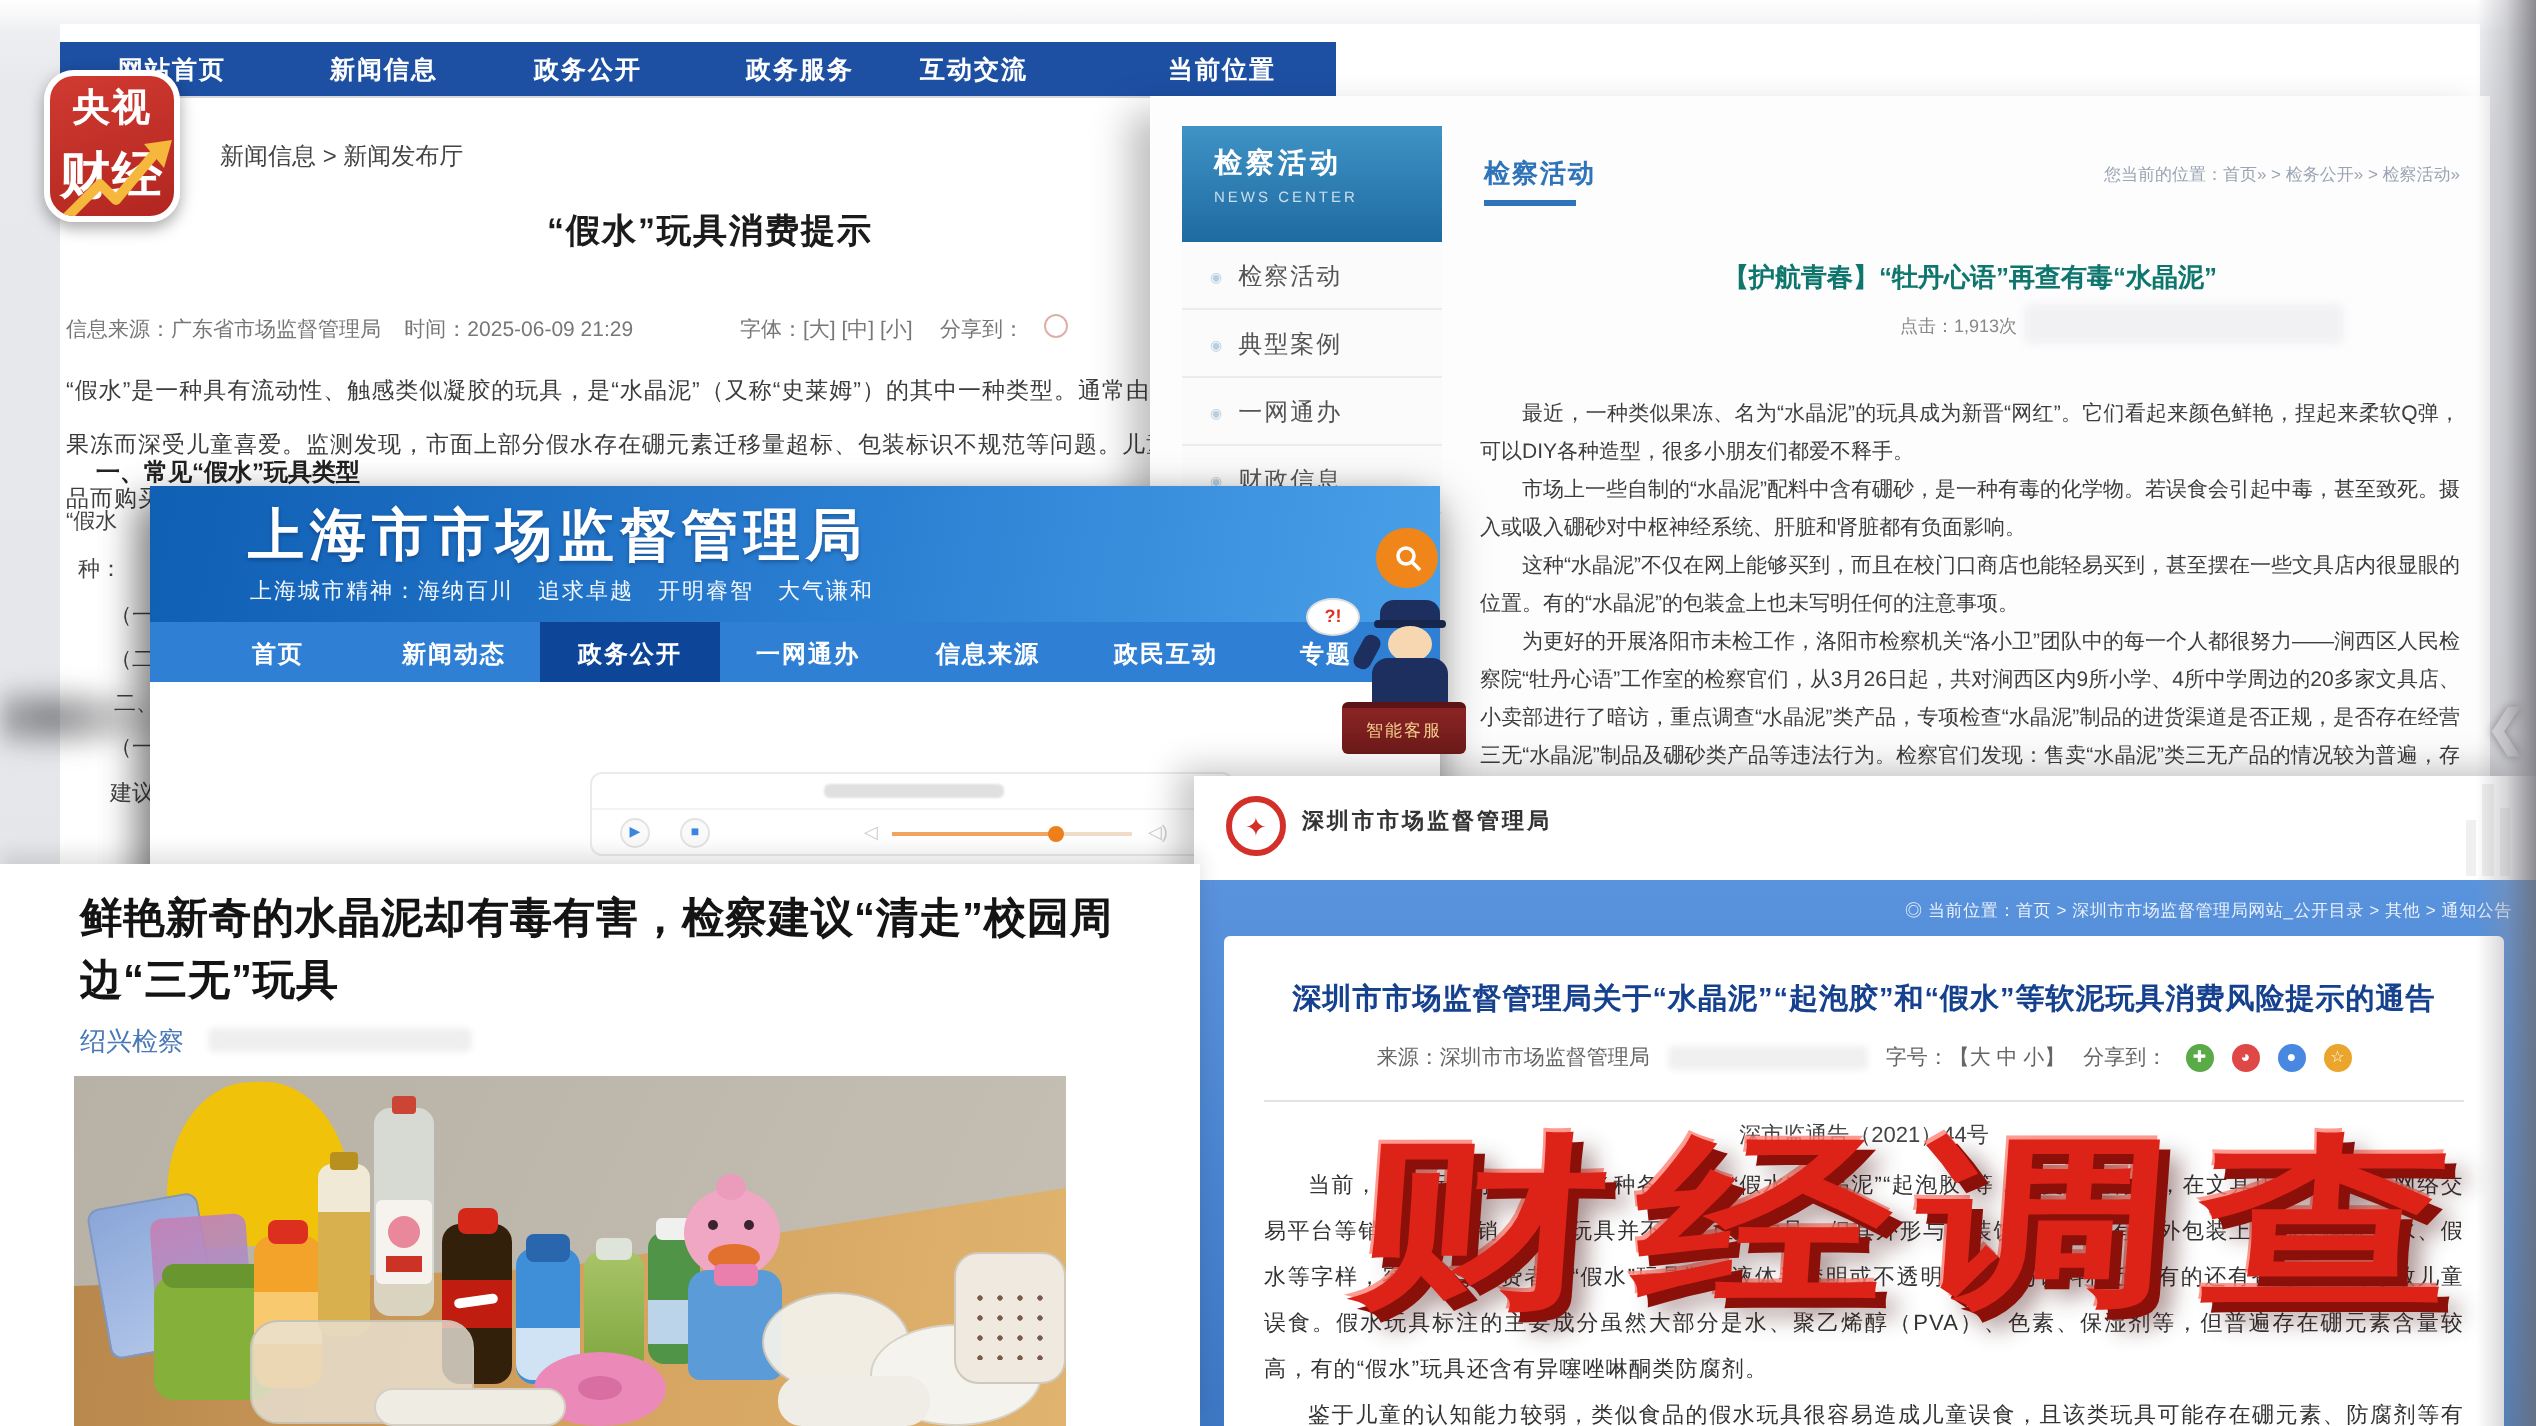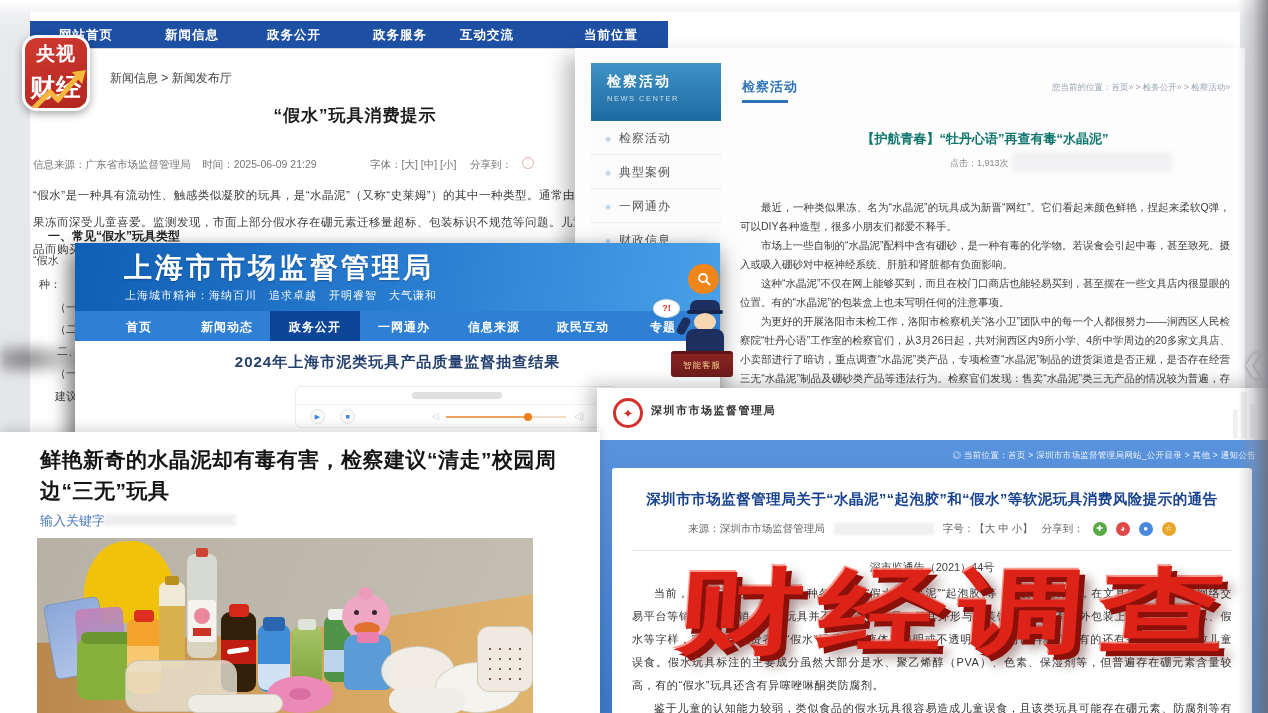--- a/index.html
+++ b/index.html
@@ -252,21 +252,20 @@
     <div class="sh-nav">
       <div class="active-box"></div>
       <span class="item" style="left:64px">首页</span>
       <span class="item" style="left:152px">新闻动态</span>
       <span class="active-label">政务公开</span>
       <span class="item" style="left:329px">一网通办</span>
       <span class="item" style="left:419px">信息来源</span>
       <span class="item" style="left:508px">政民互动</span>
       <span class="item" style="left:588px">专题</span>
     </div>
-    <div class="sh-article-title">2024年上海市泥类玩具产品质量监督抽查结果</div>
     <div class="sh-audio">
       <div class="lbl"></div>
       <div class="sep"></div>
       <div class="btn" style="left:14px"><span>▶</span></div>
       <div class="btn" style="left:44px"><span>■</span></div>
       <span class="spk" style="left:136px">◁</span>
       <div class="track"></div>
       <div class="fill"></div>
       <div class="knob"></div>
       <span class="spk" style="left:278px">◁)</span>
@@ -313,21 +312,21 @@
       <div class="sz-paras">
         <p>当前，软泥玩具存在的形式各种各样，如“假水”“水晶泥”“起泡胶”等，深受儿童青睐，在文具店、玩具店及网络交易平台等销售场所畅销。假水玩具并不是真正的饮品，但其外形与瓶装饮料相似，有的外包装上还标注椰果泡水、假水等字样，容易误导消费者。“假水”玩具瓶内液体半透明或不透明，形态与饮料相近，有的还有香味，容易导致儿童误食。假水玩具标注的主要成分虽然大部分是水、聚乙烯醇（PVA）、色素、保湿剂等，但普遍存在硼元素含量较高，有的“假水”玩具还含有异噻唑啉酮类防腐剂。</p>
         <p>鉴于儿童的认知能力较弱，类似食品的假水玩具很容易造成儿童误食，且该类玩具可能存在硼元素、防腐剂等有害物质，对儿童的健康存在较大风险，特此提醒消费者和经营者关注软泥玩具风险：</p>
 
       </div>
     </div>
   </div>
 
   <div class="abs win-sx">
     <div class="sx-title">鲜艳新奇的水晶泥却有毒有害，检察建议“清走”校园周边“三无”玩具</div>
-    <div class="sx-byline">输入关键字</div>
+    <div class="sx-byline">绍兴检察</div>
     <div class="sx-blur"></div>
     <div class="photo">
       <div class="table"></div>
       <div style="left:46px;top:3px;width:92px;height:82px;background:#f0c30a;border-radius:46% 46% 14% 14% / 70% 70% 12% 12%;transform:rotate(-2deg)"></div>
       <div style="left:12px;top:62px;width:56px;height:76px;background:linear-gradient(160deg,#8aa6d8,#b5c8ea);border:1px solid #7e97c4;border-radius:6px;transform:rotate(-10deg)"></div>
       <div style="left:40px;top:70px;width:48px;height:70px;background:linear-gradient(160deg,#c77fb4,#8f9fd6);border-radius:6px;transform:rotate(-4deg);opacity:.92"></div>
       <div style="left:40px;top:100px;width:60px;height:62px;background:#85b13b;border-radius:10px"></div>
       <div style="left:44px;top:94px;width:52px;height:12px;background:#6a9630;border-radius:6px"></div>
       <div style="left:90px;top:80px;width:34px;height:76px;background:#f3a32a;border-radius:9px"></div>
       <div style="left:97px;top:72px;width:20px;height:12px;background:#dd2f1f;border-radius:4px"></div>

